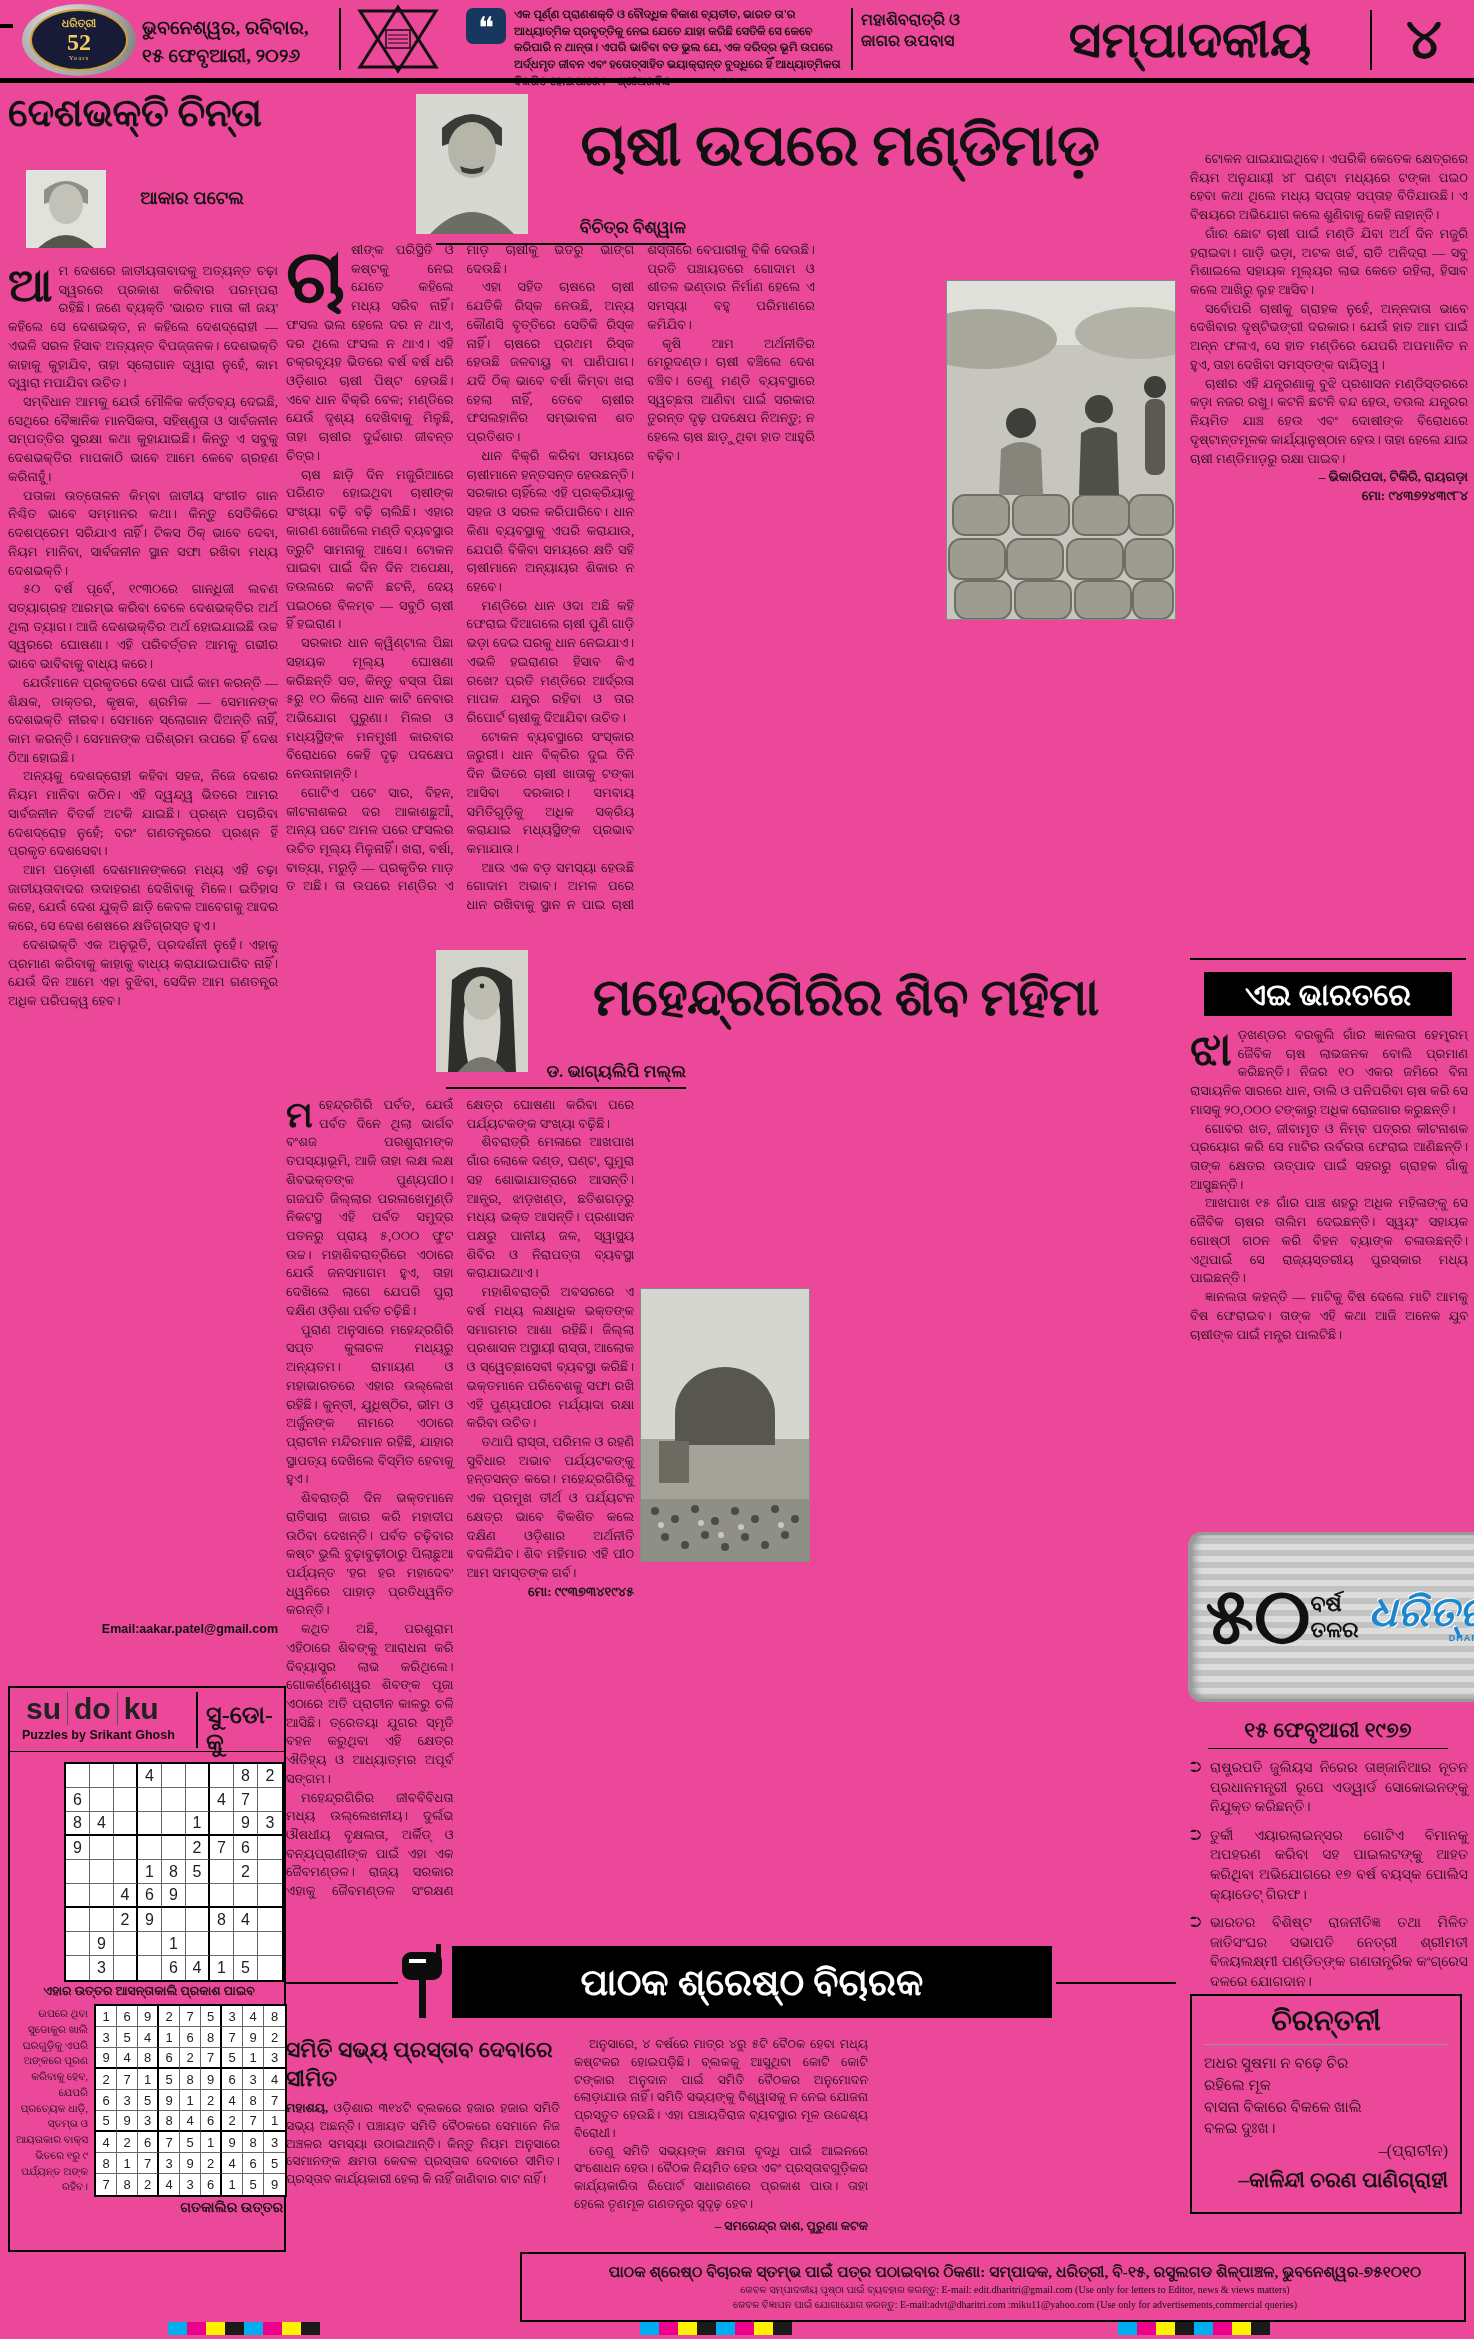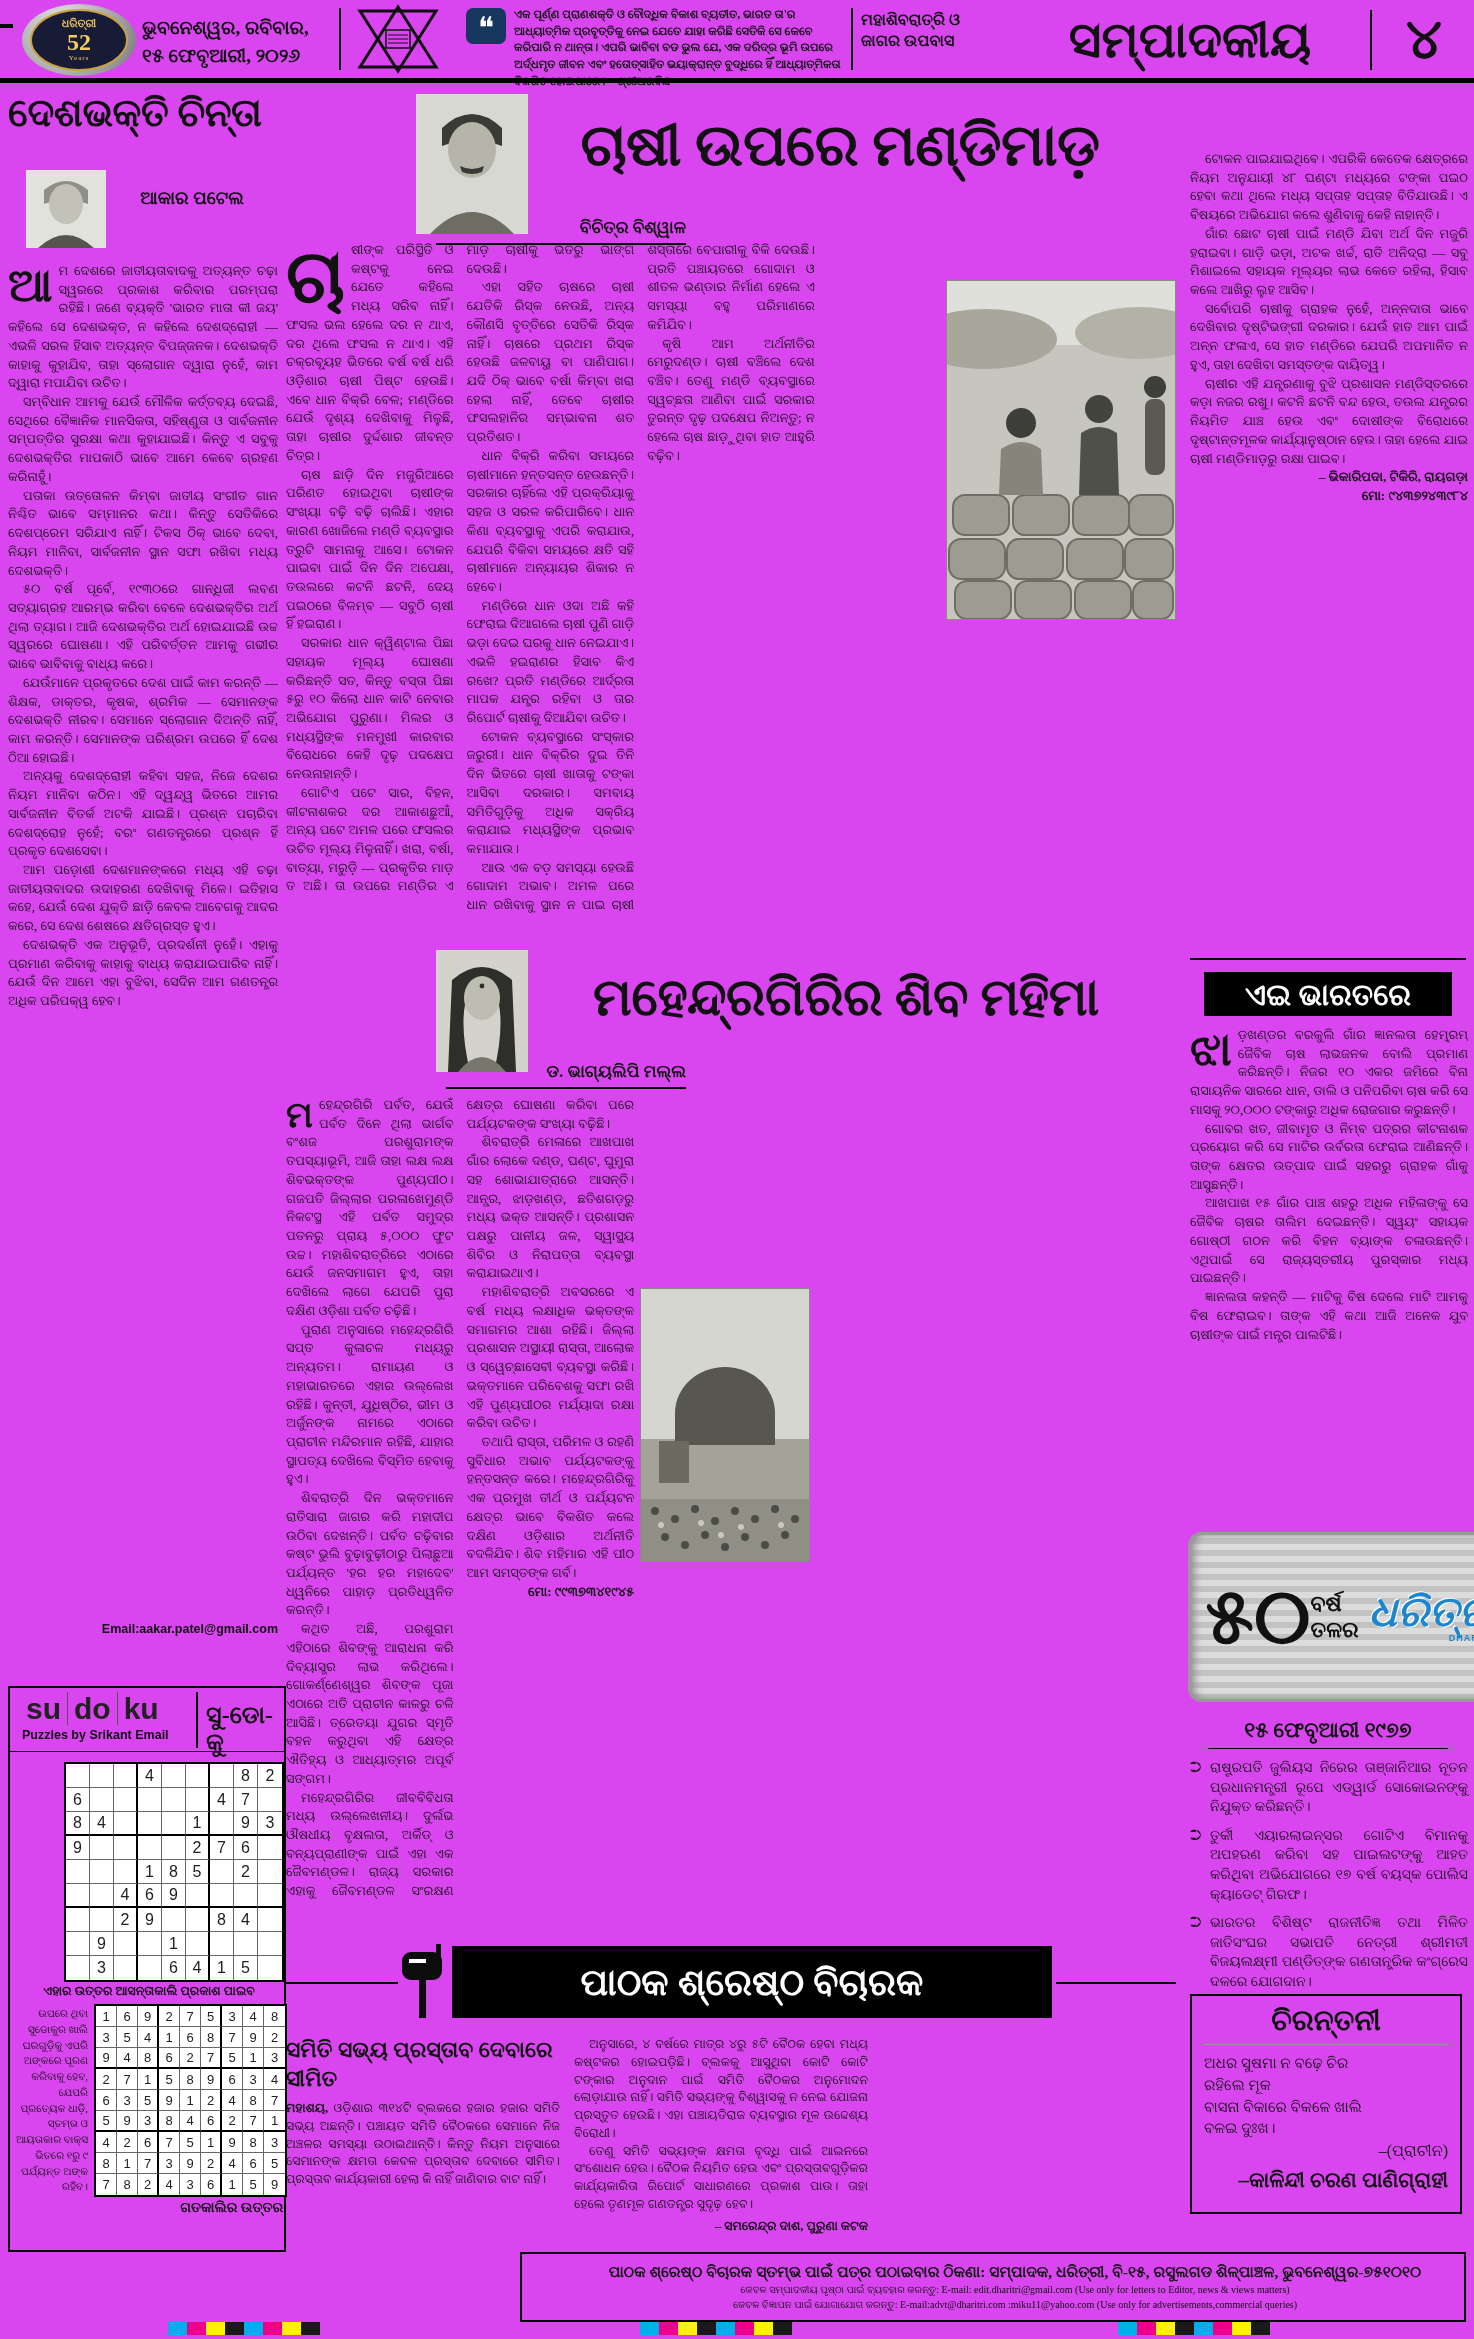--- a/index.html
+++ b/index.html
@@ -1,16 +1,16 @@
 <!DOCTYPE html>
 <html lang="or"><head>
 <meta charset="utf-8">
 <style>
   html,body{margin:0;padding:0;background:#e8e8e4;}
-  #page{position:relative;width:1474px;height:2339px;background:#d946ef;margin:0 auto;
+  #page{position:relative;width:1474px;height:2339px;background:#ec4899;margin:0 auto;
         font-family:"Liberation Serif", serif;color:#111;overflow:hidden;}
   .abs{position:absolute;}
   .jt{text-align:justify;}
   .b{font-weight:bold;}
 
   
   #masthead{left:0;top:0;width:1474px;height:78px;}
   #masthead-rule{left:0;top:78px;width:1474px;height:5px;background:#000;}
   #reg-tick{left:0;top:24px;width:13px;height:4px;background:#000;}
   #logo{left:22px;top:4px;width:114px;height:72px;border-radius:50%;
@@ -380,21 +380,21 @@
         <div class="chi-line">ବାସନା ବିକାରେ ବିକଳେ ଖାଲି</div>
         <div class="chi-line">ବଳଇ ଦୁଃଖ।</div>
       </div>
     <div id="chi-attrib">–(ପ୍ରାଚୀନ)</div>
     <div id="chi-author">–କାଳିନ୍ଦୀ ଚରଣ ପାଣିଗ୍ରାହୀ</div>
   </div>
 
   <div class="abs" id="sudoku">
     <div id="sud-head">
       <div id="sud-logo"><span>su</span><span>do</span><span>ku</span></div>
-      <div id="sud-credit">Puzzles by Srikant Email</div>
+      <div id="sud-credit">Puzzles by Srikant Ghosh</div>
       <div id="sud-vdiv"></div>
       <div id="sud-odia">ସୁ-ଡୋ-କୁ</div>
     </div>
     <div class="sgrid" id="sud-grid">
         <div class="cell"></div>
         <div class="cell"></div>
         <div class="cell br"></div>
         <div class="cell">4</div>
         <div class="cell"></div>
         <div class="cell br"></div>

